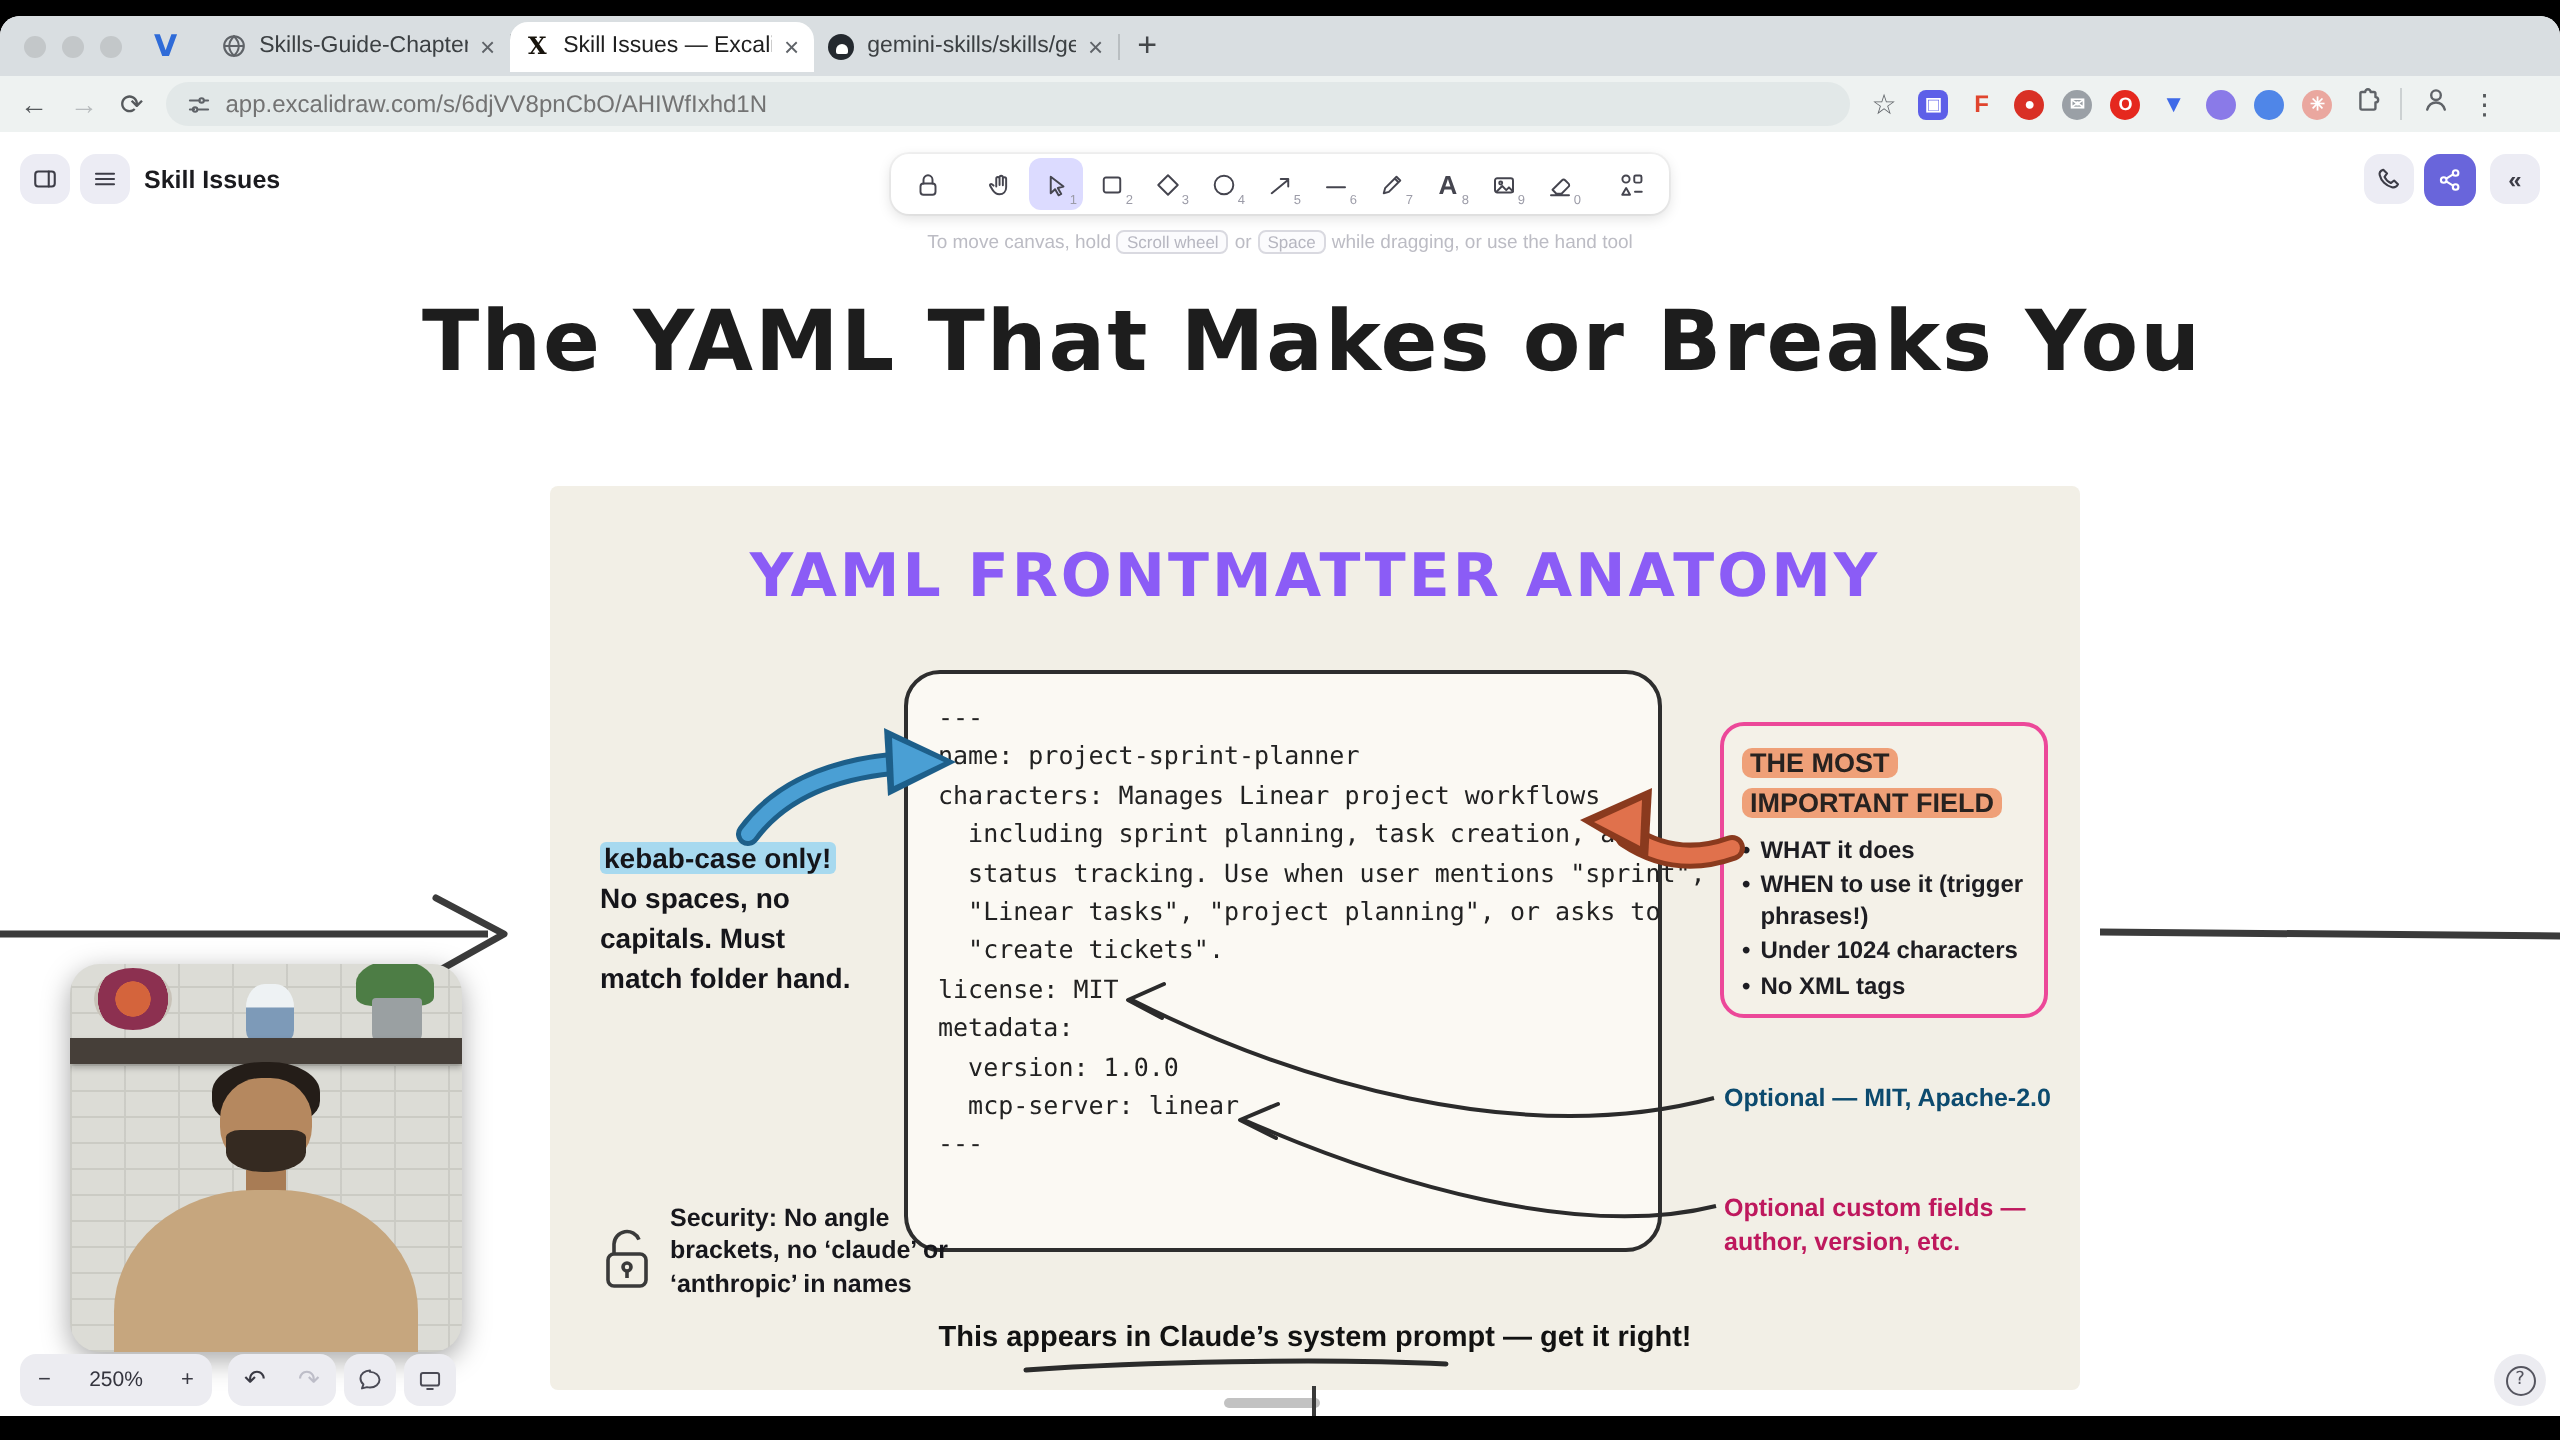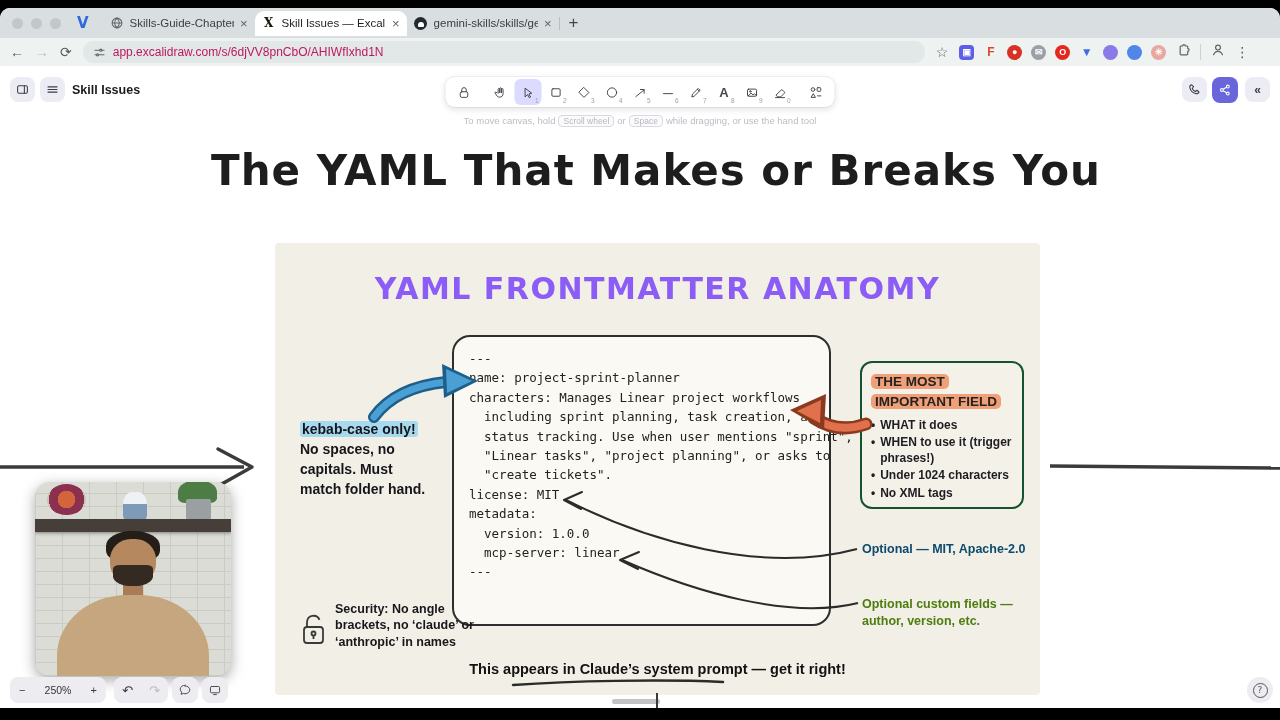--- a/index.html
+++ b/index.html
@@ -26,21 +26,21 @@
   .gh { width:13px; height:13px; border-radius:50%; background:#24292f; position:relative; }
   .gh::after { content:""; position:absolute; left:3.5px; top:5px; width:6px; height:5px; border-radius:3px 3px 1px 1px; background:#fff; }
   .newtab { margin-left:10px; font-size:17px; color:#44474a; }
 
   .navbar { height:28px; background:#eef2f1; display:flex; align-items:center; padding:0 10px; gap:11px; }
   .nav-ic { font-size:14px; color:#55595c; line-height:1; }
   .nav-ic.dim { color:#b8bcbe; }
   .urlpill { flex:1; max-width:842px; height:22px; background:#e2e8e8; border-radius:11px;
              display:flex; align-items:center; gap:7px; padding:0 10px; }
   .urlpill svg { width:13px; height:13px; stroke:#5f6368; fill:none; stroke-width:1.6; stroke-linecap:round; }
-  .url-text { font-size:12px; color:#be185d; }
+  .url-text { font-size:12px; color:#737373; }
   .star { font-size:14px; color:#5f6368; }
   .extrow { display:flex; align-items:center; gap:9px; }
   .ext { width:15px; height:15px; border-radius:50%; position:relative; }
   .ext.sq { border-radius:4px; }
   .ext span { position:absolute; inset:0; display:flex; align-items:center; justify-content:center;
               font-size:9px; font-weight:bold; color:#fff; }
   .ext.hollow { background:transparent !important; }
   .ext.hollow span { color:#e0452e; font-size:12px; }
   .navdiv { width:1px; height:16px; background:#ccd1d2; }
   .avatar svg, .puzzle svg { width:16px; height:16px; stroke:#5f6368; fill:none; stroke-width:1.5; stroke-linecap:round; stroke-linejoin:round; }
@@ -83,30 +83,30 @@
   .codebox { position:absolute; left:177px; top:92px; width:379px; height:291px;
              background:#fbf9f3; border:2.5px solid #2e2e2e; border-radius:18px; padding:12px 0 0 15px; }
   .codeline { font-family:"DejaVu Sans Mono",monospace; font-size:12.5px; font-weight:500; color:#222;
               line-height:19.4px; white-space:pre; }
 
   .kebab-note { position:absolute; left:25px; top:177px; width:136px; font-size:14px; font-weight:600;
                 line-height:1.42; color:#15151a; }
   .hl-blue { background:#a7d9ef; border-radius:3px; padding:0 2px; }
 
   .imp-box { position:absolute; left:585px; top:118px; width:164px; height:148px;
-             border:2px solid #14532d; border-radius:12px; background:#f4f1e8; padding:9px 8px 0 9px; }
+             border:2px solid #ec4899; border-radius:12px; background:#f4f1e8; padding:9px 8px 0 9px; }
   .imp-title { font-size:13.5px; font-weight:800; color:#272220; line-height:1.45; }
   .imp-title span { background:#efa078; border-radius:5px; padding:0 4px; }
   .imp-bullets { margin-top:7px; font-size:12px; font-weight:700; color:#1d1d22; }
   .imp-bullets .b { display:flex; gap:5px; line-height:1.28; margin-bottom:2px; }
   .imp-bullets .dot { flex:0 0 auto; }
 
   .license-note { position:absolute; left:587px; top:299px; font-size:12.5px; font-weight:600; color:#0c4a6e; }
   .custom-note { position:absolute; left:587px; top:353px; width:178px; font-size:12.5px; font-weight:600;
-                 line-height:1.35; color:#4d7c0f; }
+                 line-height:1.35; color:#be185d; }
 
   .lock-ic { position:absolute; left:25px; top:370px; }
   .lock-ic svg { width:27px; height:33px; stroke:#3a3a3a; fill:none; stroke-width:1.8; stroke-linejoin:round; }
   .security-note { position:absolute; left:60px; top:358px; width:140px; font-size:12.5px; font-weight:600;
                    line-height:1.3; color:#17171c; }
 
   .bottom-note { position:absolute; left:0; right:0; top:418px; text-align:center;
                  font-size:14.5px; font-weight:700; color:#121212; }
 
   .overlay { position:absolute; inset:0; width:1280px; height:642px; pointer-events:none; }

